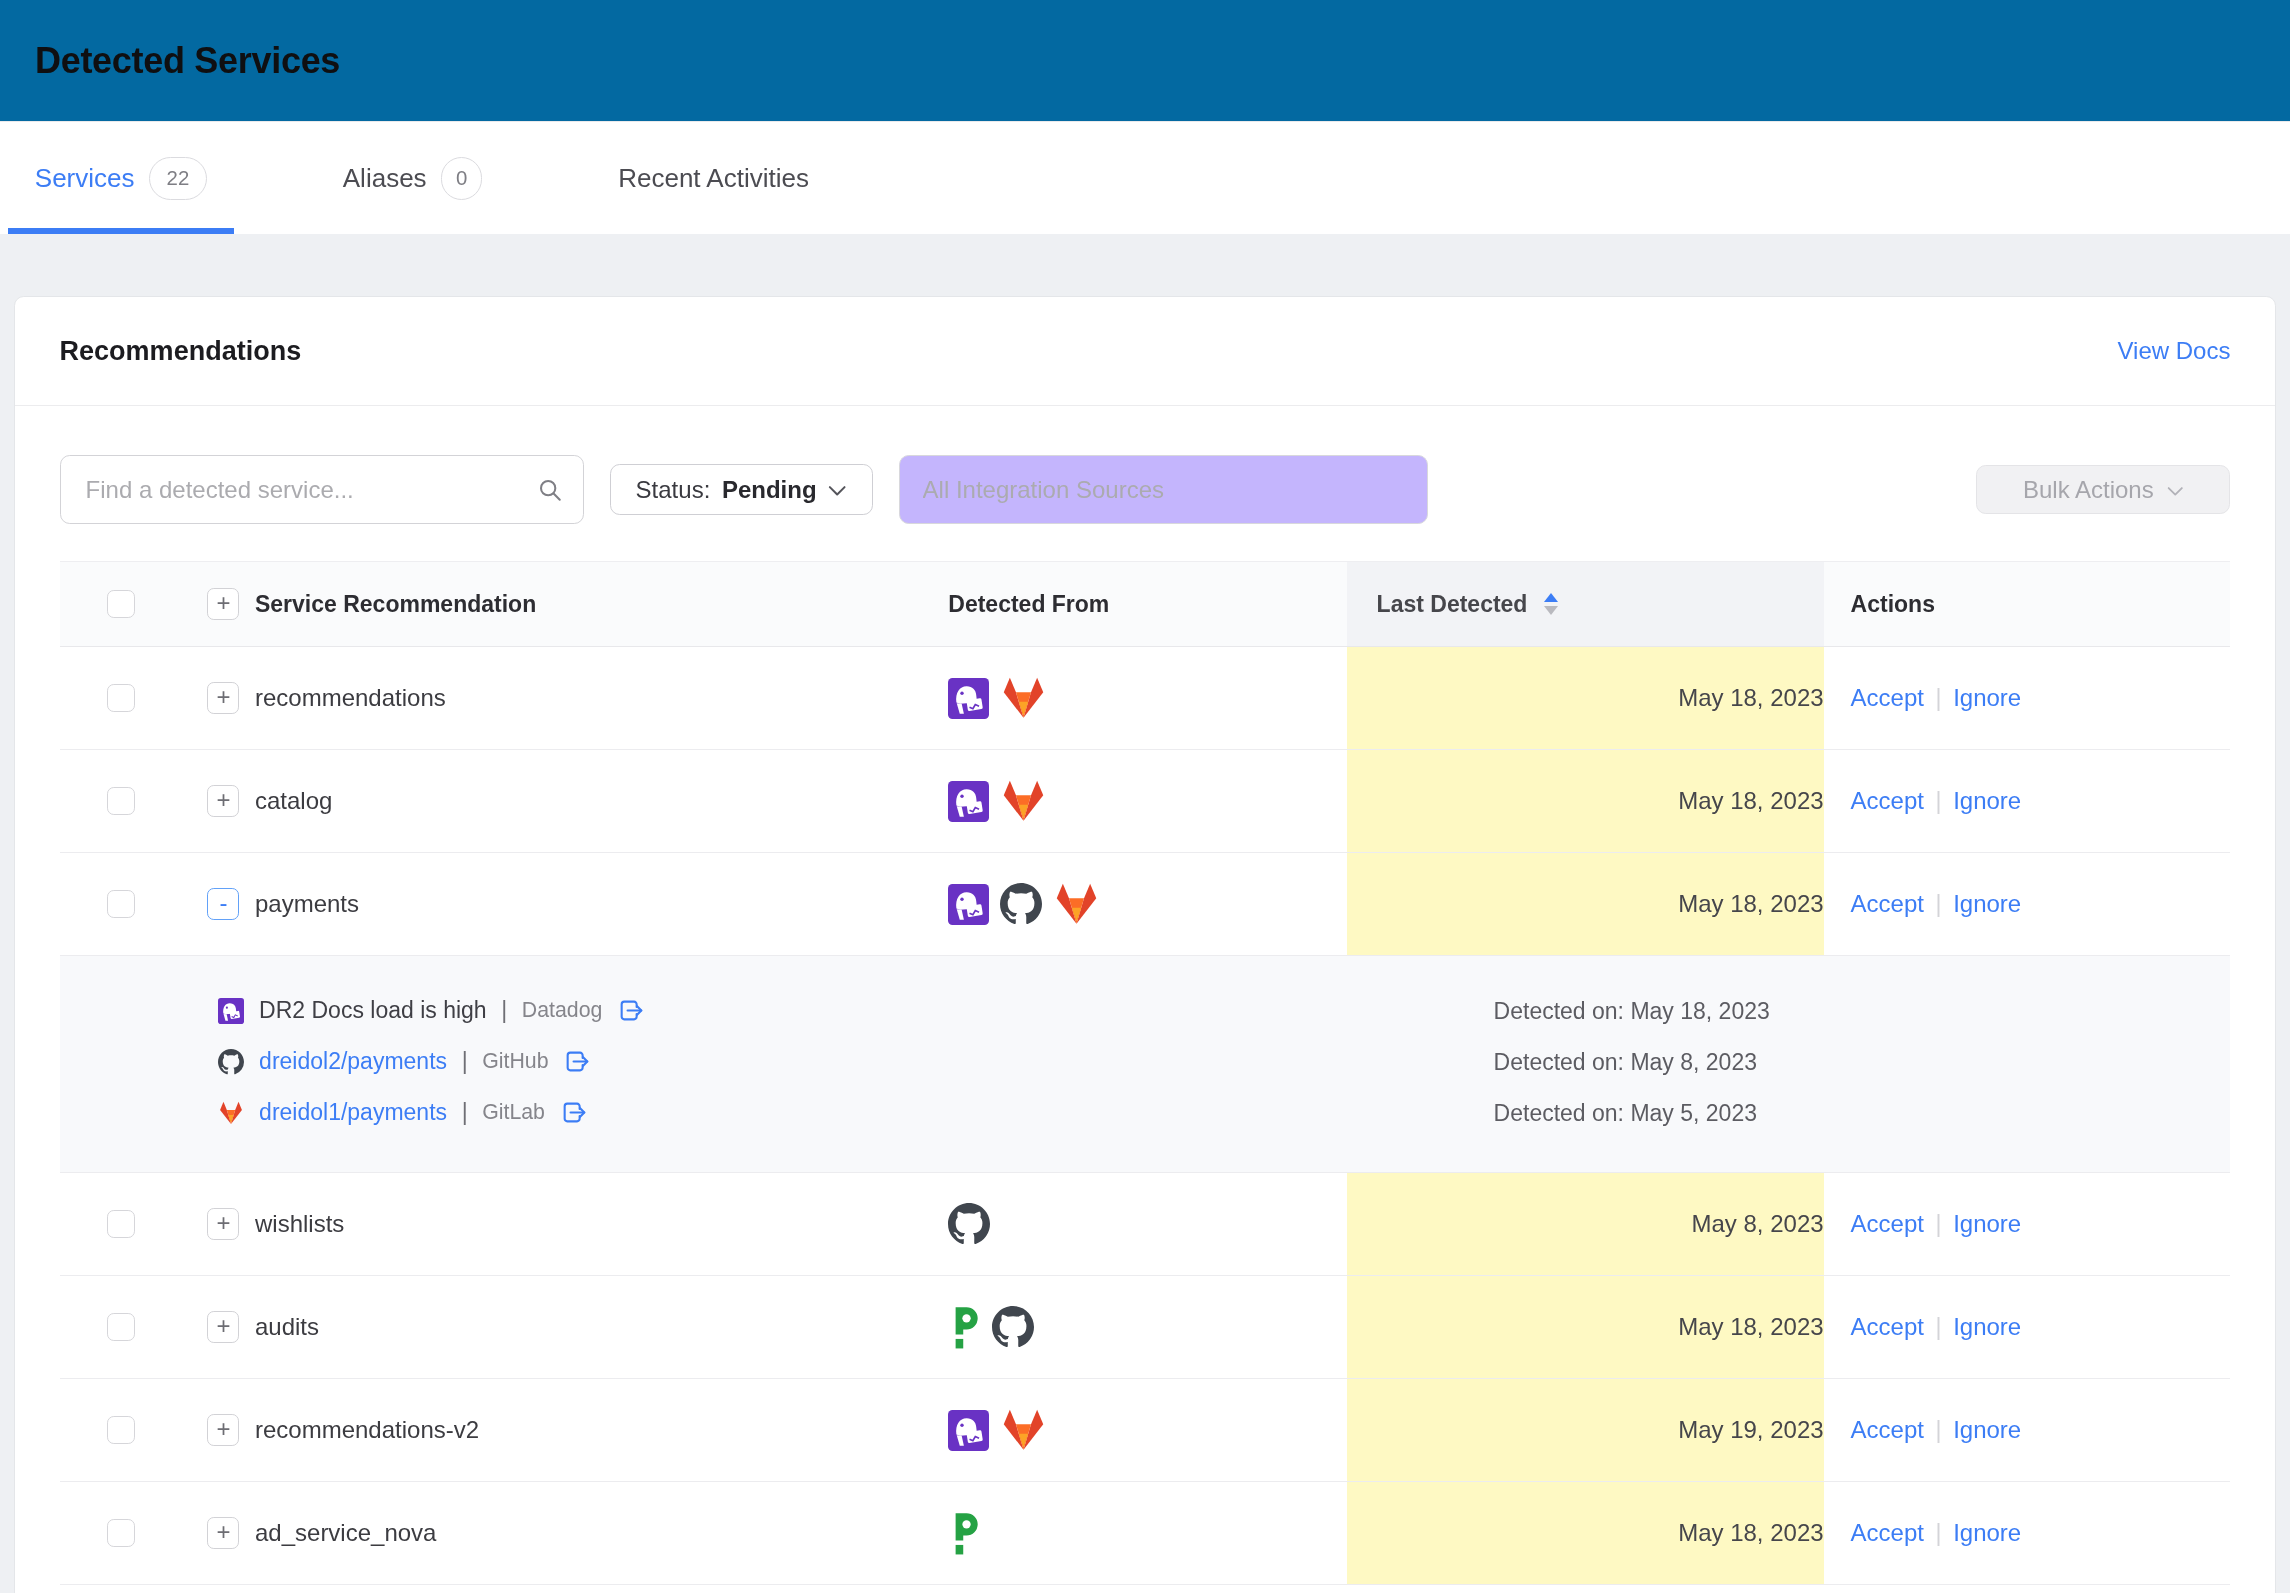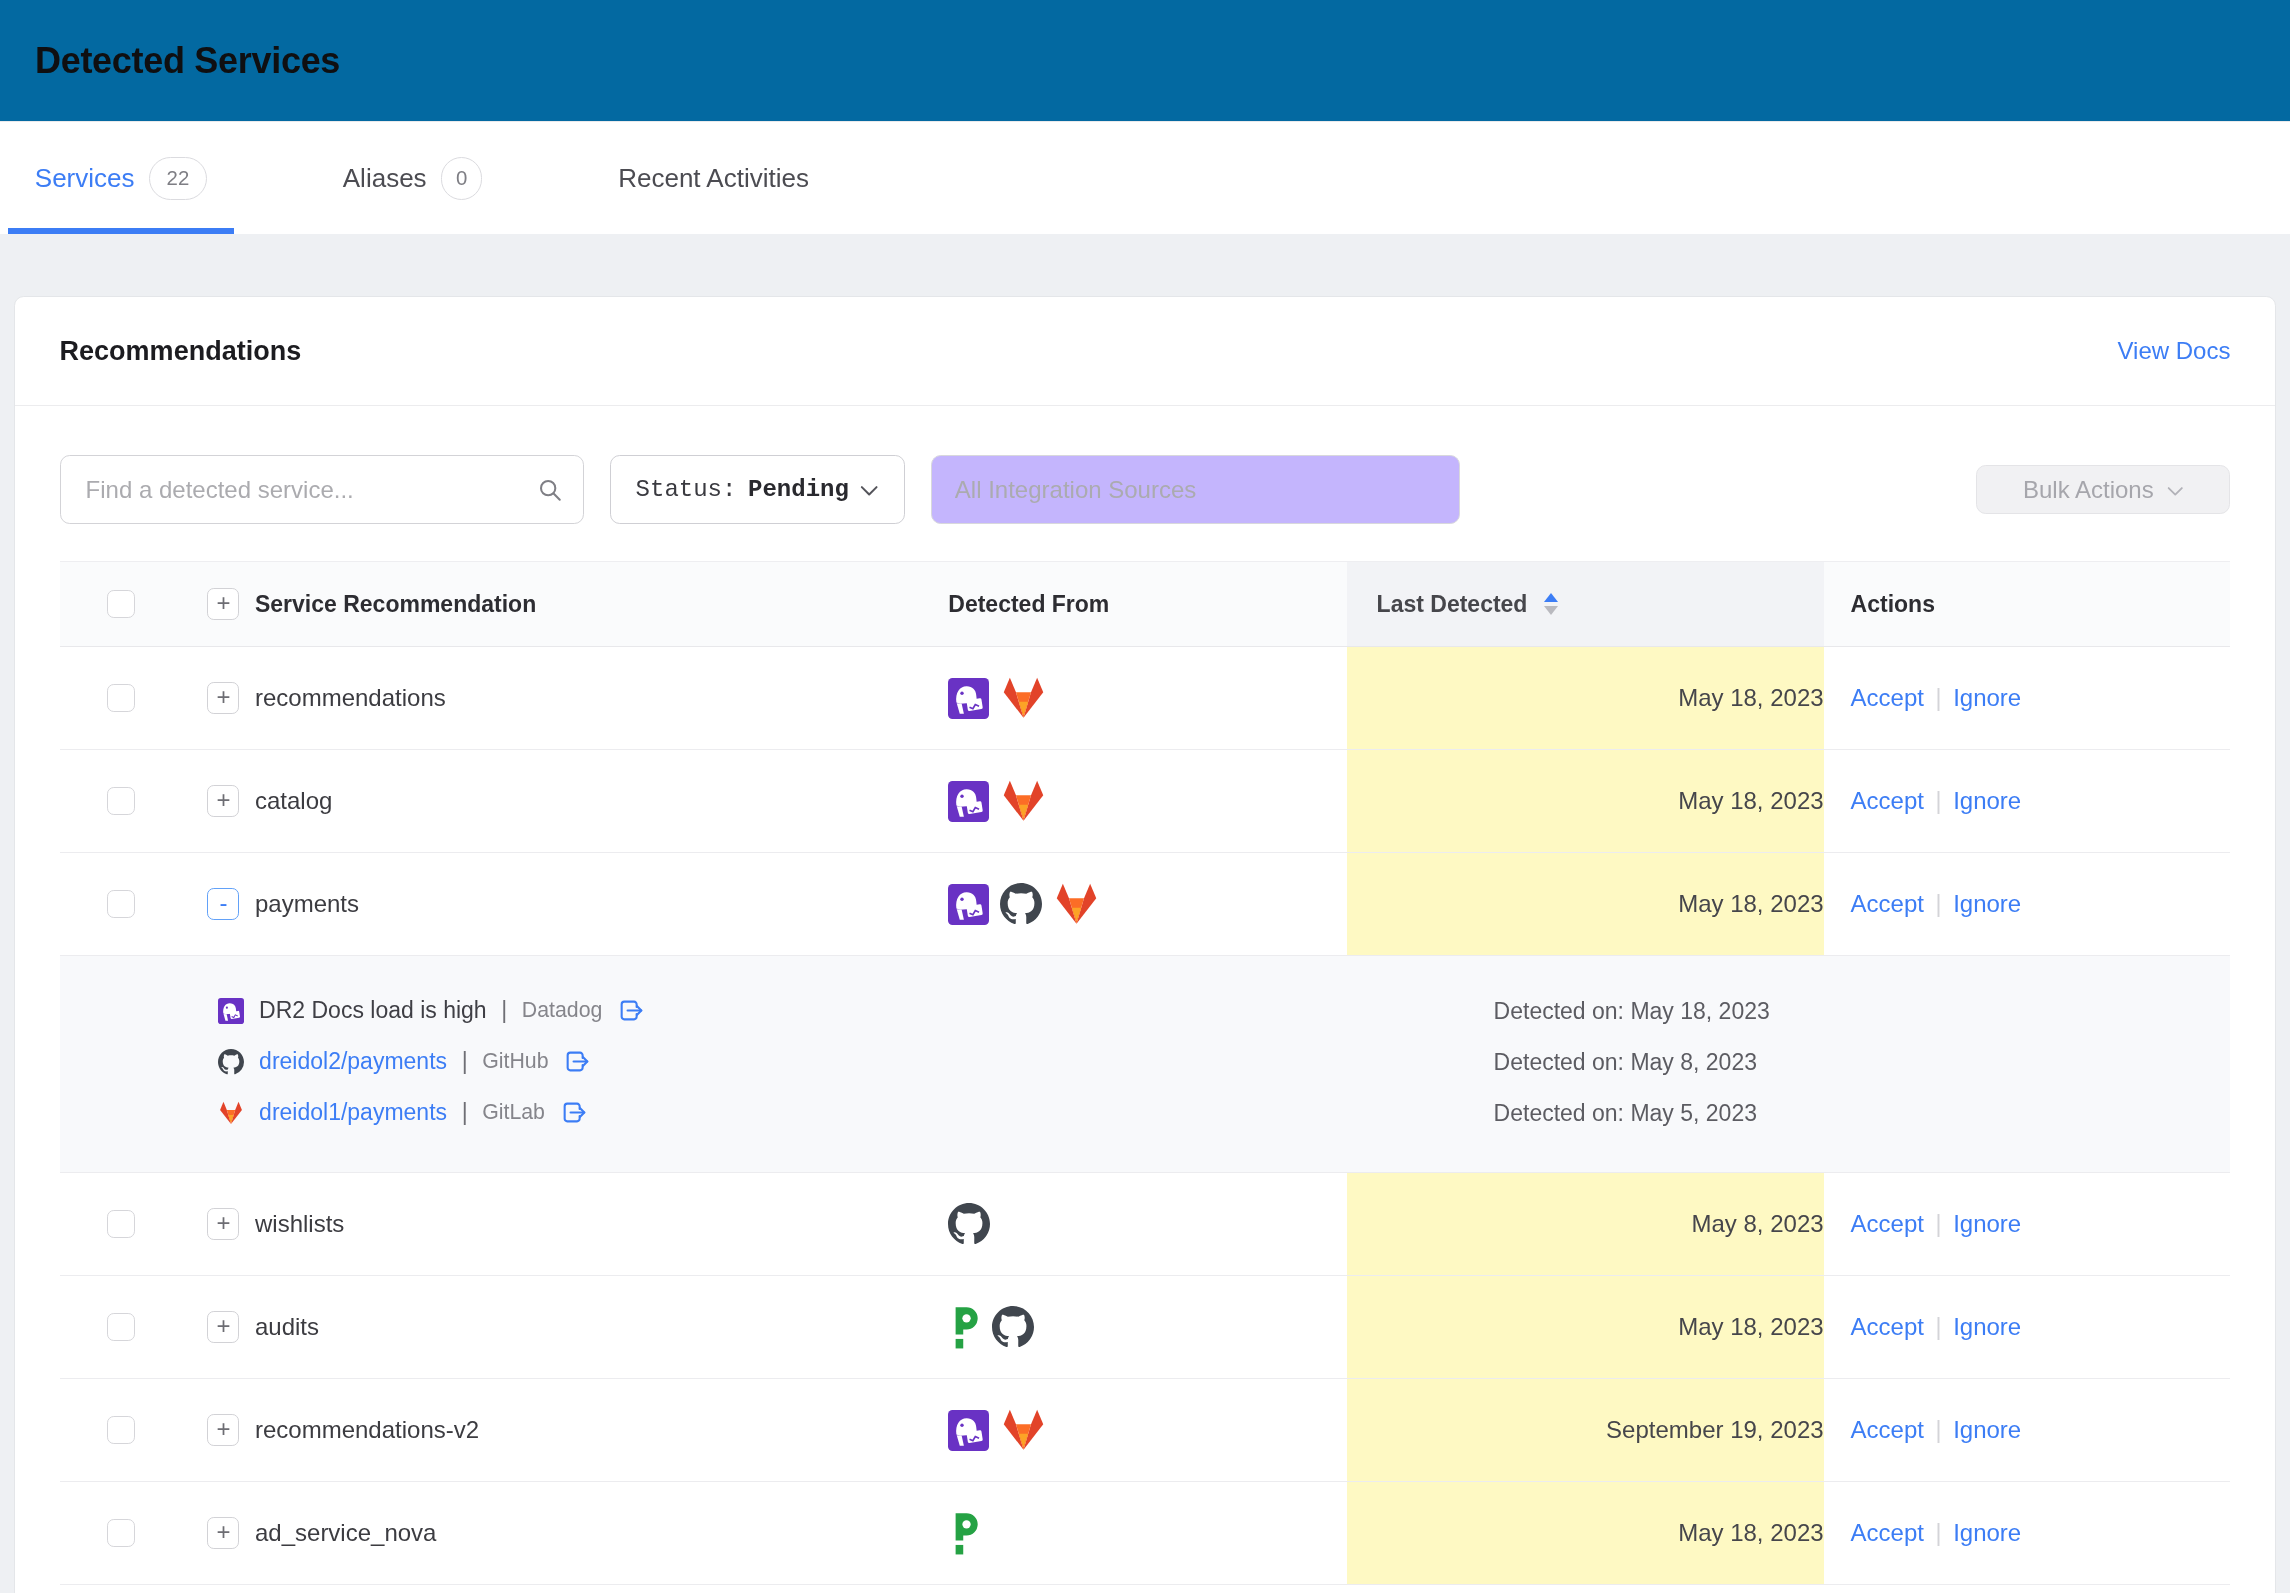--- a/index.html
+++ b/index.html
@@ -27,21 +27,21 @@
   main{background:#eef0f3;padding:62px 13.6px 0;height:1359px;}
   .card{background:#fff;border:1px solid #e4e6e9;border-radius:9.7px;height:1456px;overflow:hidden;}
   .card-header{height:109px;display:flex;align-items:center;justify-content:space-between;padding:0 45px;border-bottom:1px solid #ececee;}
   .card-title{font-size:27px;font-weight:700;color:#1c1c20;margin:0;}
   .view-docs{font-size:24px;color:var(--accent);text-decoration:none;cursor:pointer;}
   
   .filter-bar{display:flex;align-items:center;gap:26px;padding:49px 45px 37px;}
   .search-box{width:524px;height:69px;border:1.5px solid #d3d3d7;border-radius:9.7px;display:flex;align-items:center;padding:0 19.4px 0 23px;background:#fff;}
   .search-box input{flex:1;border:none;outline:none;font-size:24px;color:#3c3c41;font-family:inherit;background:transparent;min-width:0;}
   ::placeholder{color:#ababaf;opacity:1;}
-  .status-btn{height:69px;border:1.5px solid #cfcfd4;border-radius:9.7px;background:#fff;display:flex;align-items:center;gap:11.6px;padding:0 25px;font-size:24px;color:#3a3a40;font-family:Liberation Mono, monospace;cursor:pointer;}
+  .status-btn{height:51px;border:1.5px solid #cfcfd4;border-radius:9.7px;background:#fff;display:flex;align-items:center;gap:11.6px;padding:0 25px;font-size:24px;color:#3a3a40;font-family:Liberation Sans, sans-serif;cursor:pointer;}
   .status-btn b{font-weight:700;color:#29292e;}
   .status-btn svg{color:#55555b;margin-top:2.9px;}
   .integration-input{width:529px;height:69px;border:1.5px solid #d8d8dc;border-radius:9.7px;padding:0 23px;font-size:24px;font-family:inherit;outline:none;color:#3c3c41;background:#c4b5fd;}
   .spacer{flex:1;}
   .bulk-btn{width:254px;height:49px;background:#f1f1f3;border:1px solid #e4e4e7;border-radius:9.7px;display:flex;align-items:center;justify-content:center;gap:13.6px;font-size:24px;color:#a6a6ac;font-family:inherit;cursor:default;}
   .bulk-btn svg{color:#b2b2b8;margin-top:2.9px;}
   
   .table{margin:0 45px;}
   .thead,.trow{display:grid;grid-template-columns:146px 733px 408px 477px 399px;align-items:center;}
   .thead{height:86px;background:#fafbfc;border-top:1px solid #eeeef1;border-bottom:1px solid #e8e8eb;font-size:23px;font-weight:700;color:#2d2d32;}
@@ -410,21 +410,21 @@
                 <circle cx="8.2" cy="8.9" r="1" fill="#6932c4"></circle>
               </svg>
               <svg class="gitlab" viewBox="0 0 100 92">
                 <polygon fill="#e24329" points="8,34 21,3 34,34 50,88"></polygon>
                 <polygon fill="#e24329" points="92,34 79,3 66,34 50,88"></polygon>
                 <polygon fill="#fc6d26" points="34,34 66,34 50,88"></polygon>
                 <polygon fill="#fca326" points="40,54 60,54 50,83"></polygon>
               </svg>
             </div>
     <div class="col-last">
-              <span class="date">September 19, 2023</span>
+              <span class="date">May 19, 2023</span>
             </div>
     <div class="col-actions">
       <a class="link accept">Accept</a>
       <span class="act-sep">|</span>
       <a class="link ignore">Ignore</a>
     </div>
   </div>
 
   <div class="trow">
     <div class="col-check">

